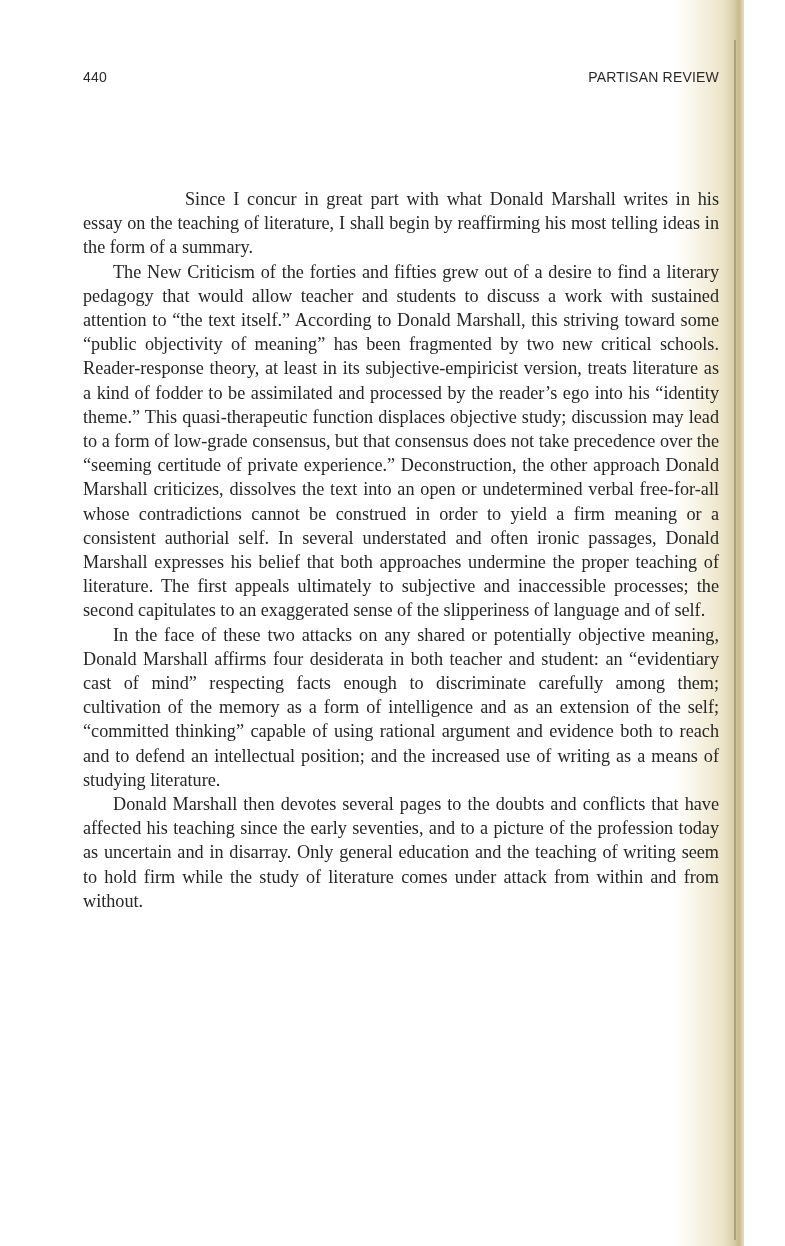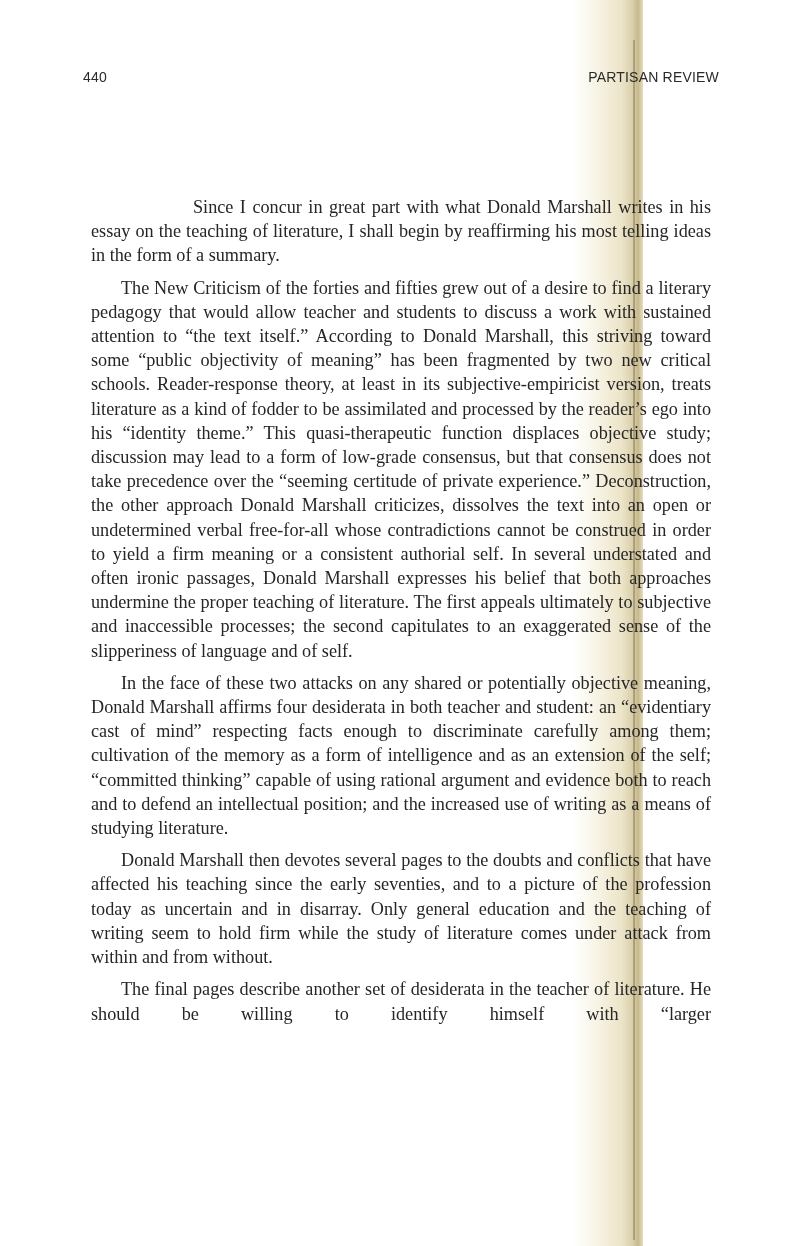--- a/index.html
+++ b/index.html
@@ -10,21 +10,21 @@
       width: 785px;
       height: 1246px;
       background: #ffffff;
       position: relative;
       overflow: hidden;
     }
     .page {
       position: absolute;
       left: 0;
       top: 0;
-      width: 643px;
+      width: 744px;
       height: 1246px;
       background: #ffffff;
     }
     .gutter {
       position: absolute;
       right: 0;
       top: 0;
       width: 70px;
       height: 1246px;
       background: linear-gradient(to right, rgba(255,255,255,0) 0%, #f7f3e4 35%, #ece4c8 70%, #d9cfac 85%, #c7b98d 93%, #e7ddc0 100%);
@@ -64,21 +64,21 @@
       top: 187px;
       left: 83px;
       width: 636px;
       font-family: "Liberation Serif", serif;
       font-size: 18.2px;
       line-height: 24.2px;
       color: #262626;
       text-align: justify;
     }
     .body-text p {
-      margin: 8px;
+      margin: 0;
       text-indent: 30px;
     }
     .body-text p.first {
       text-indent: 102px;
     }
   </style>
 </head>
 <body>
 
 <div class="page">
@@ -90,15 +90,14 @@
     <span>440</span>
     <span>PARTISAN REVIEW</span>
   </div>
 
 
   <div class="body-text">
     <p class="first">Since I concur in great part with what Donald Marshall writes in his essay on the teaching of literature, I shall begin by reaffirming his most telling ideas in the form of a summary.</p>
     <p>The New Criticism of the forties and fifties grew out of a desire to find a literary pedagogy that would allow teacher and students to discuss a work with sustained attention to “the text itself.” According to Donald Marshall, this striving toward some “public objectivity of meaning” has been fragmented by two new critical schools. Reader-response theory, at least in its subjective-empiricist version, treats literature as a kind of fodder to be assimilated and processed by the reader’s ego into his “identity theme.” This quasi-therapeutic function displaces objective study; discussion may lead to a form of low-grade consensus, but that consensus does not take precedence over the “seeming certitude of private experience.” Deconstruction, the other approach Donald Marshall criticizes, dissolves the text into an open or undetermined verbal free-for-all whose contradictions cannot be construed in order to yield a firm meaning or a consistent authorial self. In several understated and often ironic passages, Donald Marshall expresses his belief that both approaches undermine the proper teaching of literature. The first appeals ultimately to subjective and inaccessible processes; the second capitulates to an exaggerated sense of the slipperiness of language and of self.</p>
     <p>In the face of these two attacks on any shared or potentially objective meaning, Donald Marshall affirms four desiderata in both teacher and student: an “evidentiary cast of mind” respecting facts enough to discriminate carefully among them; cultivation of the memory as a form of intelligence and as an extension of the self; “committed thinking” capable of using rational argument and evidence both to reach and to defend an intellectual position; and the increased use of writing as a means of studying literature.</p>
     <p>Donald Marshall then devotes several pages to the doubts and conflicts that have affected his teaching since the early seventies, and to a picture of the profession today as uncertain and in disarray. Only general education and the teaching of writing seem to hold firm while the study of literature comes under attack from within and from without.</p>
-    <p style="text-align-last: justify;">The final pages describe another set of desiderata in the teacher of literature. He should be willing to identify himself with “larger</p>
   </div>
 </div>
 
 </body></html>

